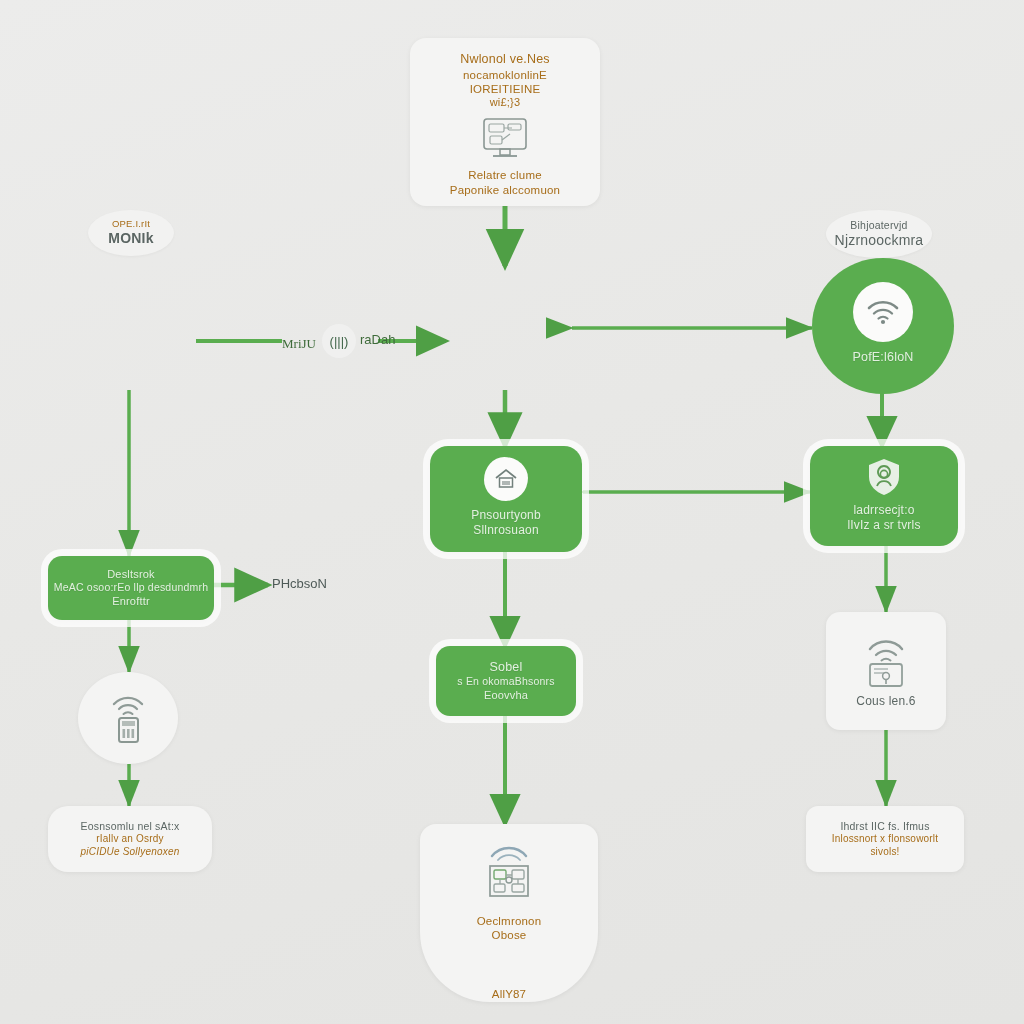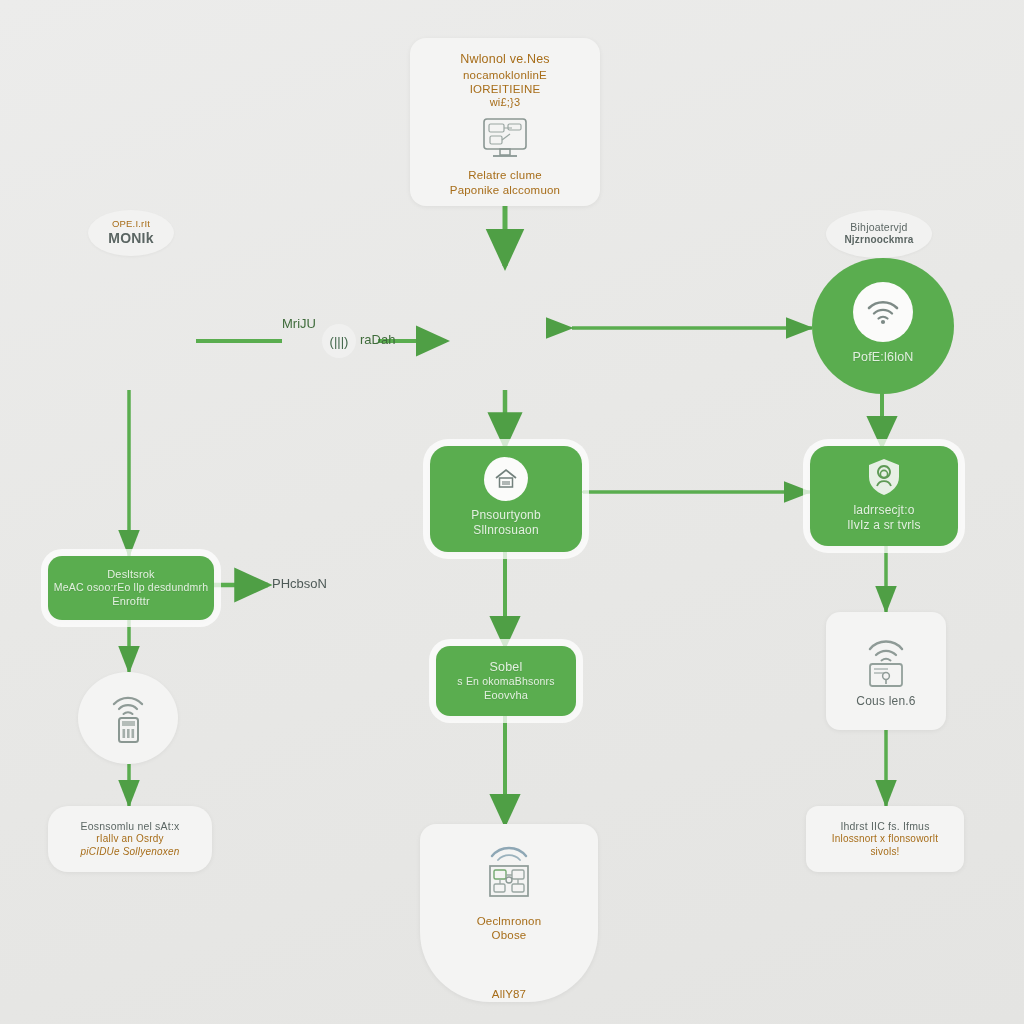--- a/index.html
+++ b/index.html
@@ -180,28 +180,28 @@
     <div class="lbl lbl-grey" style="font-size:11.5px;">Relatre clume</div>
     <div class="lbl lbl-grey" style="font-size:11.5px;">Paponike alccomuon</div>
   </div>
 
   <div class="node white-pill" style="left:88px; top:210px; width:86px; height:46px;">
     <div class="lbl lbl-grey" style="font-size:9.5px;">OPE.I.rIt</div>
     <div class="lbl lbl-darkgrey" style="font-size:14px; font-weight:600;">MONIk</div>
   </div>
 
 
-  <div class="edge-label" style="left:282px; top:316px;">MriJU</div>
+  <div class="edge-label" style="left:282px; top:336px;font-family:Liberation Serif, serif;">MriJU</div>
   <div class="edge-chip" style="left:322px; top:324px; width:34px; height:34px;">(|||)</div>
   <div class="edge-label" style="left:360px; top:332px;">raDah</div>
 
 
   <div class="node white-pill" style="left:826px; top:210px; width:106px; height:48px;">
     <div class="lbl lbl-darkgrey" style="font-size:10.5px;">Bihjoatervjd</div>
-    <div class="lbl lbl-darkgrey" style="font-size:10px;font-weight:bold;">Njzrnoockmra</div>
+    <div class="lbl lbl-darkgrey" style="font-size:14px;">Njzrnoockmra</div>
   </div>
 
   <div class="node green-ellipse" style="left:812px; top:258px; width:142px; height:136px;">
     <div class="icon-disc" style="width:60px; height:60px; margin-top:-4px;">
       <svg class="ic" width="34" height="26" viewBox="0 0 34 26">
         <path d="M3 9 A20 20 0 0 1 31 9" fill="none" stroke="#7d8a86" stroke-width="2.6" stroke-linecap="round"></path>
         <path d="M8 14.5 A13 13 0 0 1 26 14.5" fill="none" stroke="#7d8a86" stroke-width="2.4" stroke-linecap="round"></path>
         <path d="M12.5 19.5 A7 7 0 0 1 21.5 19.5" fill="none" stroke="#7d8a86" stroke-width="2.2" stroke-linecap="round"></path>
         <circle cx="17" cy="23" r="2.1" fill="#7d8a86"></circle>
       </svg>

